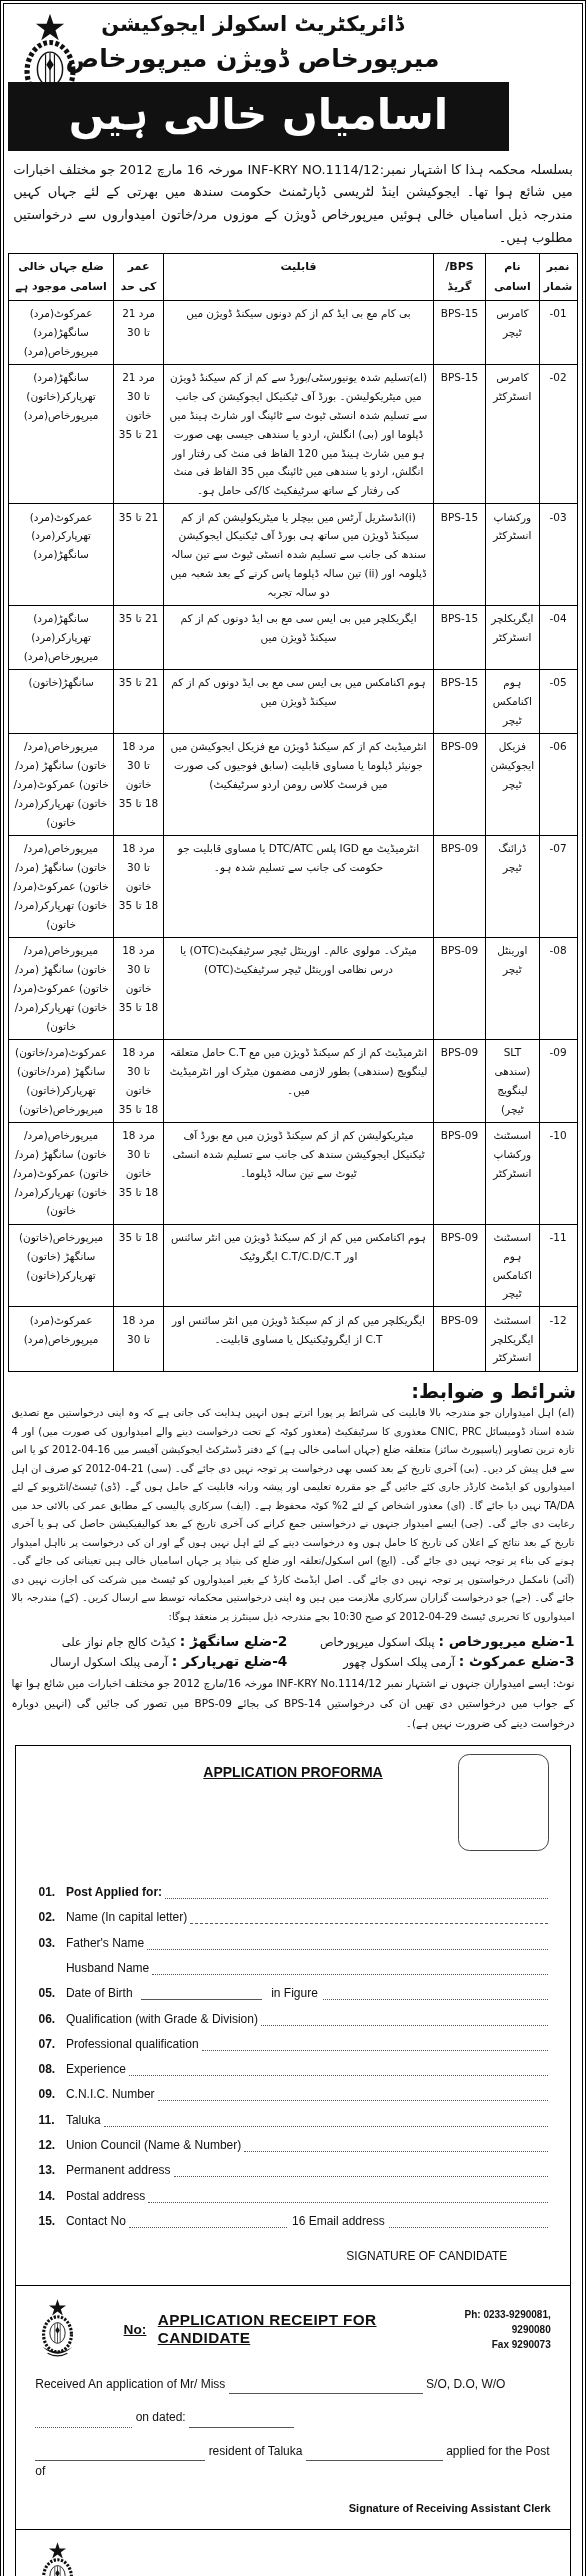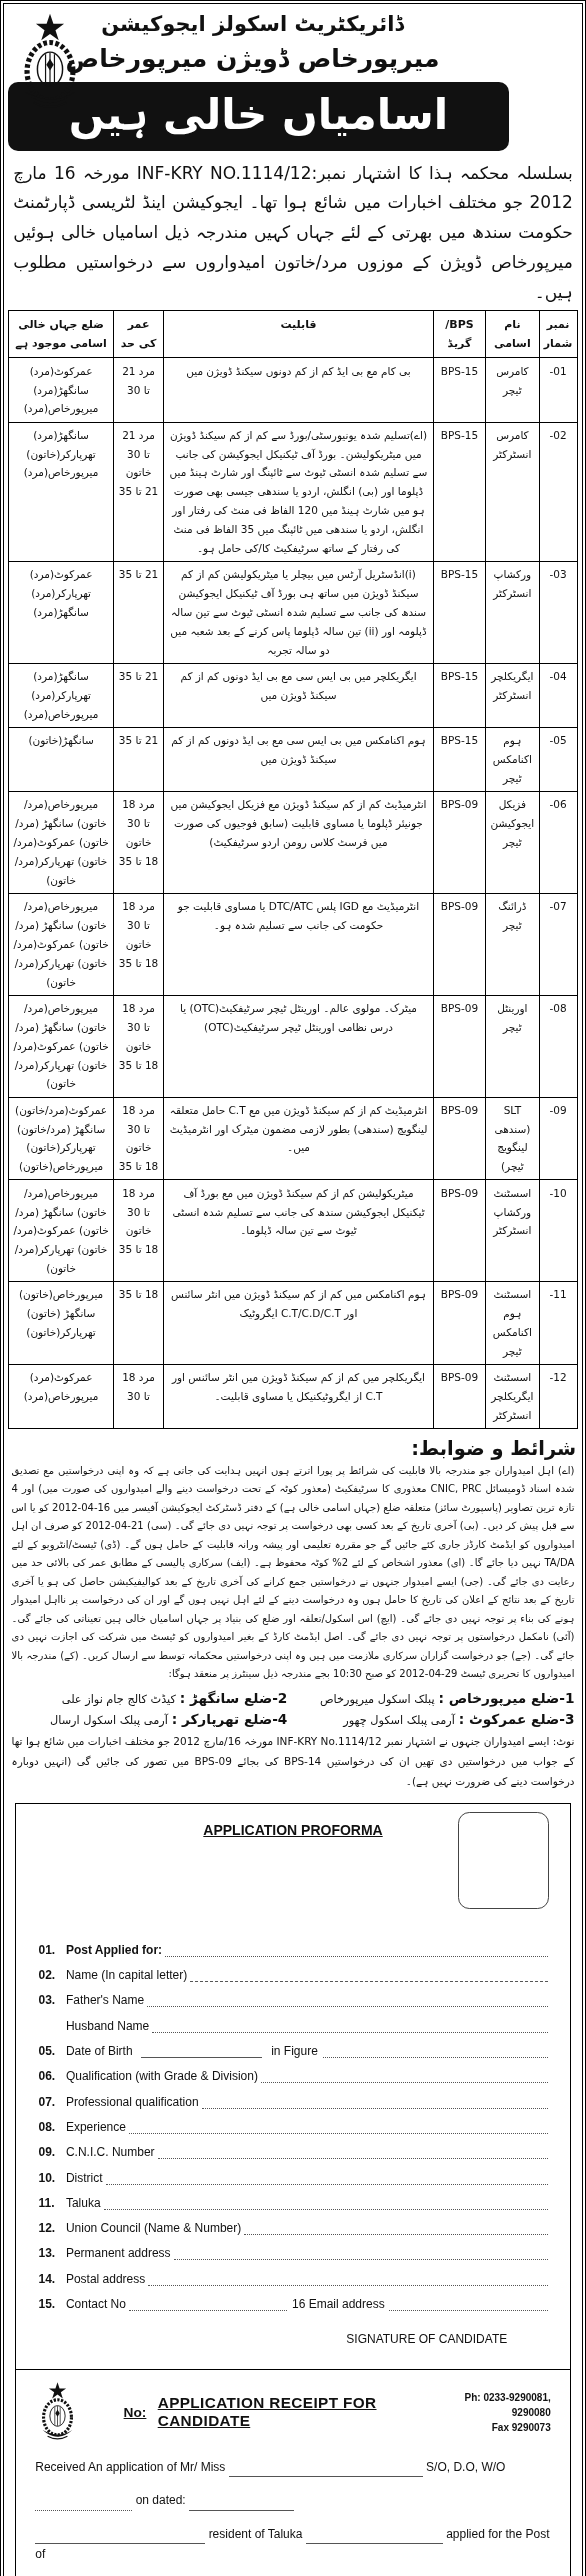--- a/index.html
+++ b/index.html
@@ -8,22 +8,22 @@
   .frame-outer{border:0.8px solid #000;padding:1.6px;background:#fff;}
   .frame-inner{border:1.6px solid #000;padding:3.2px 4.8px;min-height:2543px;box-sizing:border-box;position:relative;}
 
   
   .hdr{position:relative;padding:4.8px 89px 3.2px 8px;text-align:center;direction:rtl;}
   .hdr-l1{font-size:21px;font-weight:bold;}
   .hdr-l2{font-size:25px;font-weight:bold;margin-top:8px;}
   .crest-wrap{position:absolute;left:auto;right:6.5px;top:3.2px;}
   .hdr .crest-wrap{right:auto;left:4.8px;}
   .banner{background:#111;color:#fff;text-align:center;font-size:42px;font-weight:bold;
-          padding:8px 0 11.3px;margin:6.5px 69px 4.8px 0;direction:rtl;border-radius:10px;}
-  .intro{direction:rtl;text-align:justify;font-size:17px;line-height:1.75;padding:3.2px 4.8px;}
+          padding:8px 0 11.3px;margin:6.5px 69px 4.8px 0;direction:rtl;}
+  .intro{direction:rtl;text-align:justify;font-size:13px;line-height:1.75;padding:3.2px 4.8px;}
 
   
   table.vac{border-collapse:collapse;width:100%;direction:rtl;font-size:10.5px;}
   table.vac th,table.vac td{border:1.2px solid #000;padding:3.2px 4px;vertical-align:top;text-align:center;line-height:1.8;}
   table.vac th{font-weight:bold;font-size:11px;}
   col.c-ser{width:29px}col.c-post{width:52px}col.c-bps{width:52px}
   col.c-qual{width:266px}col.c-age{width:50px}col.c-dist{width:103px}
   td.ser{direction:ltr;}
   td.qual{text-align:right;}
 
@@ -328,27 +328,20 @@
         </div>
 
         <div class="pf-row">
           <span class="pf-num">09.</span>
           <span class="pf-label">C.N.I.C. Number</span>
 
           <span class="leader"></span>
 
         </div>
 
-        <div class="pf-row">
-          <span class="pf-num">10.</span>
-          <span class="pf-label">District</span>
-
-          <span class="leader"></span>
-
-        </div>
 
         <div class="pf-row">
           <span class="pf-num">11.</span>
           <span class="pf-label">Taluka</span>
 
           <span class="leader"></span>
 
         </div>
 
         <div class="pf-row">

